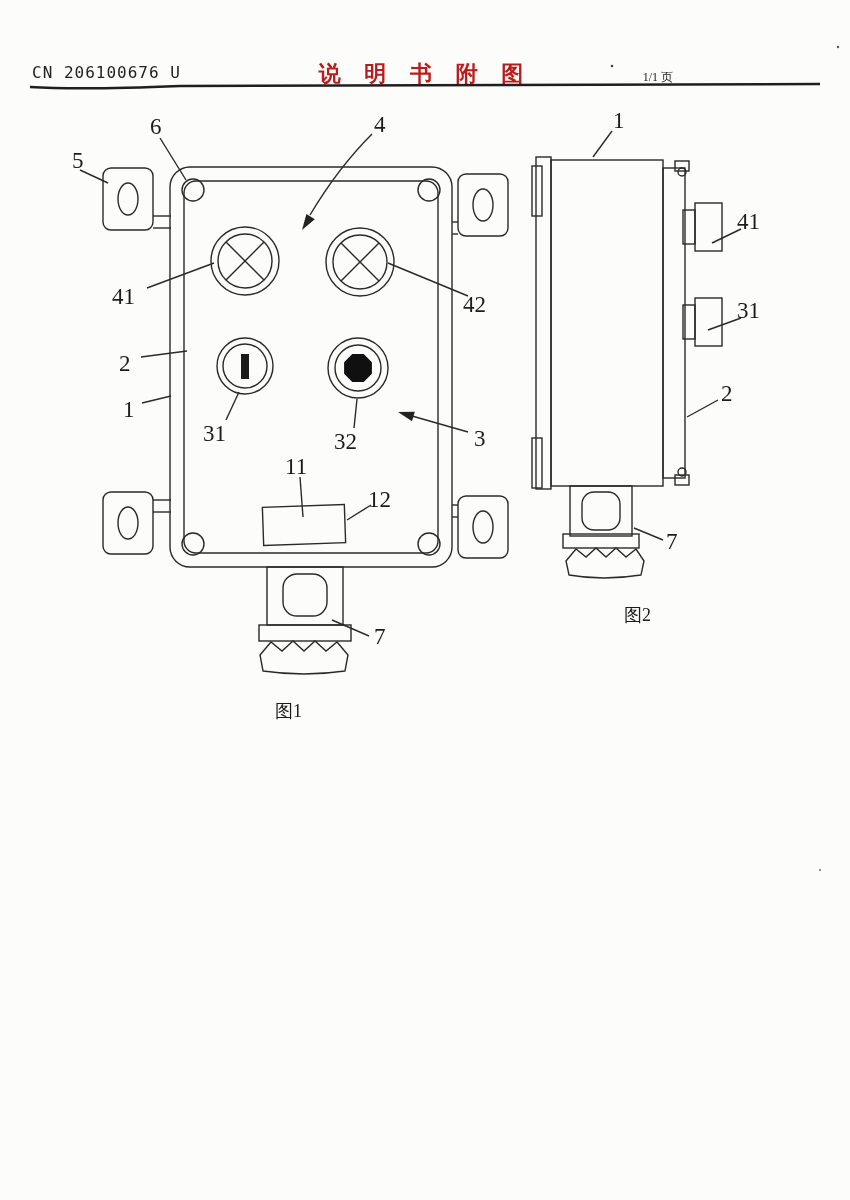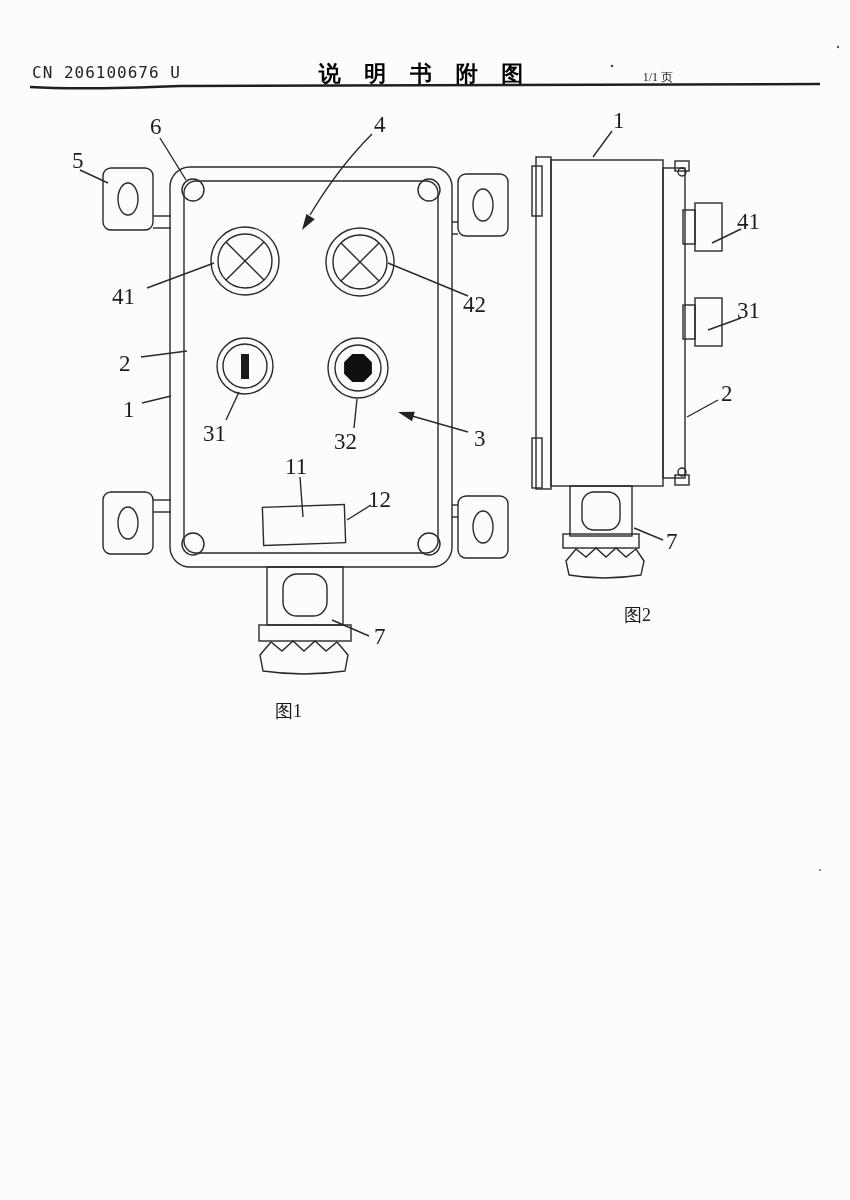--- a/index.html
+++ b/index.html
@@ -11,21 +11,21 @@
   .page{position:absolute;inset:0;}
   .header{position:absolute;top:9px;left:0;width:709px;height:92px;}
   .patent-no{
     position:absolute;left:32px;top:54px;
     font-family:"DejaVu Sans Mono",monospace;
     font-size:16px;color:#222;letter-spacing:1px;
   }
   .doc-title{
     position:absolute;left:0;top:50px;width:850px;text-align:center;
     font-family:"DejaVu Sans",sans-serif;
-    font-size:22px;font-weight:bold;color:#000000;letter-spacing:8px;
+    font-size:22px;font-weight:bold;color:#b91c1c;letter-spacing:8px;
   }
   .page-no{
     position:absolute;right:36px;top:60px;
     font-size:12px;color:#222;
     font-family:"Liberation Serif",serif;
   }
   svg.canvas{position:absolute;left:0;top:0;}
   svg text{font-family:"Liberation Serif",serif;fill:#1c1c1c;stroke:none;}
   .num{font-size:23px;}
   .cap{font-size:18px;}

